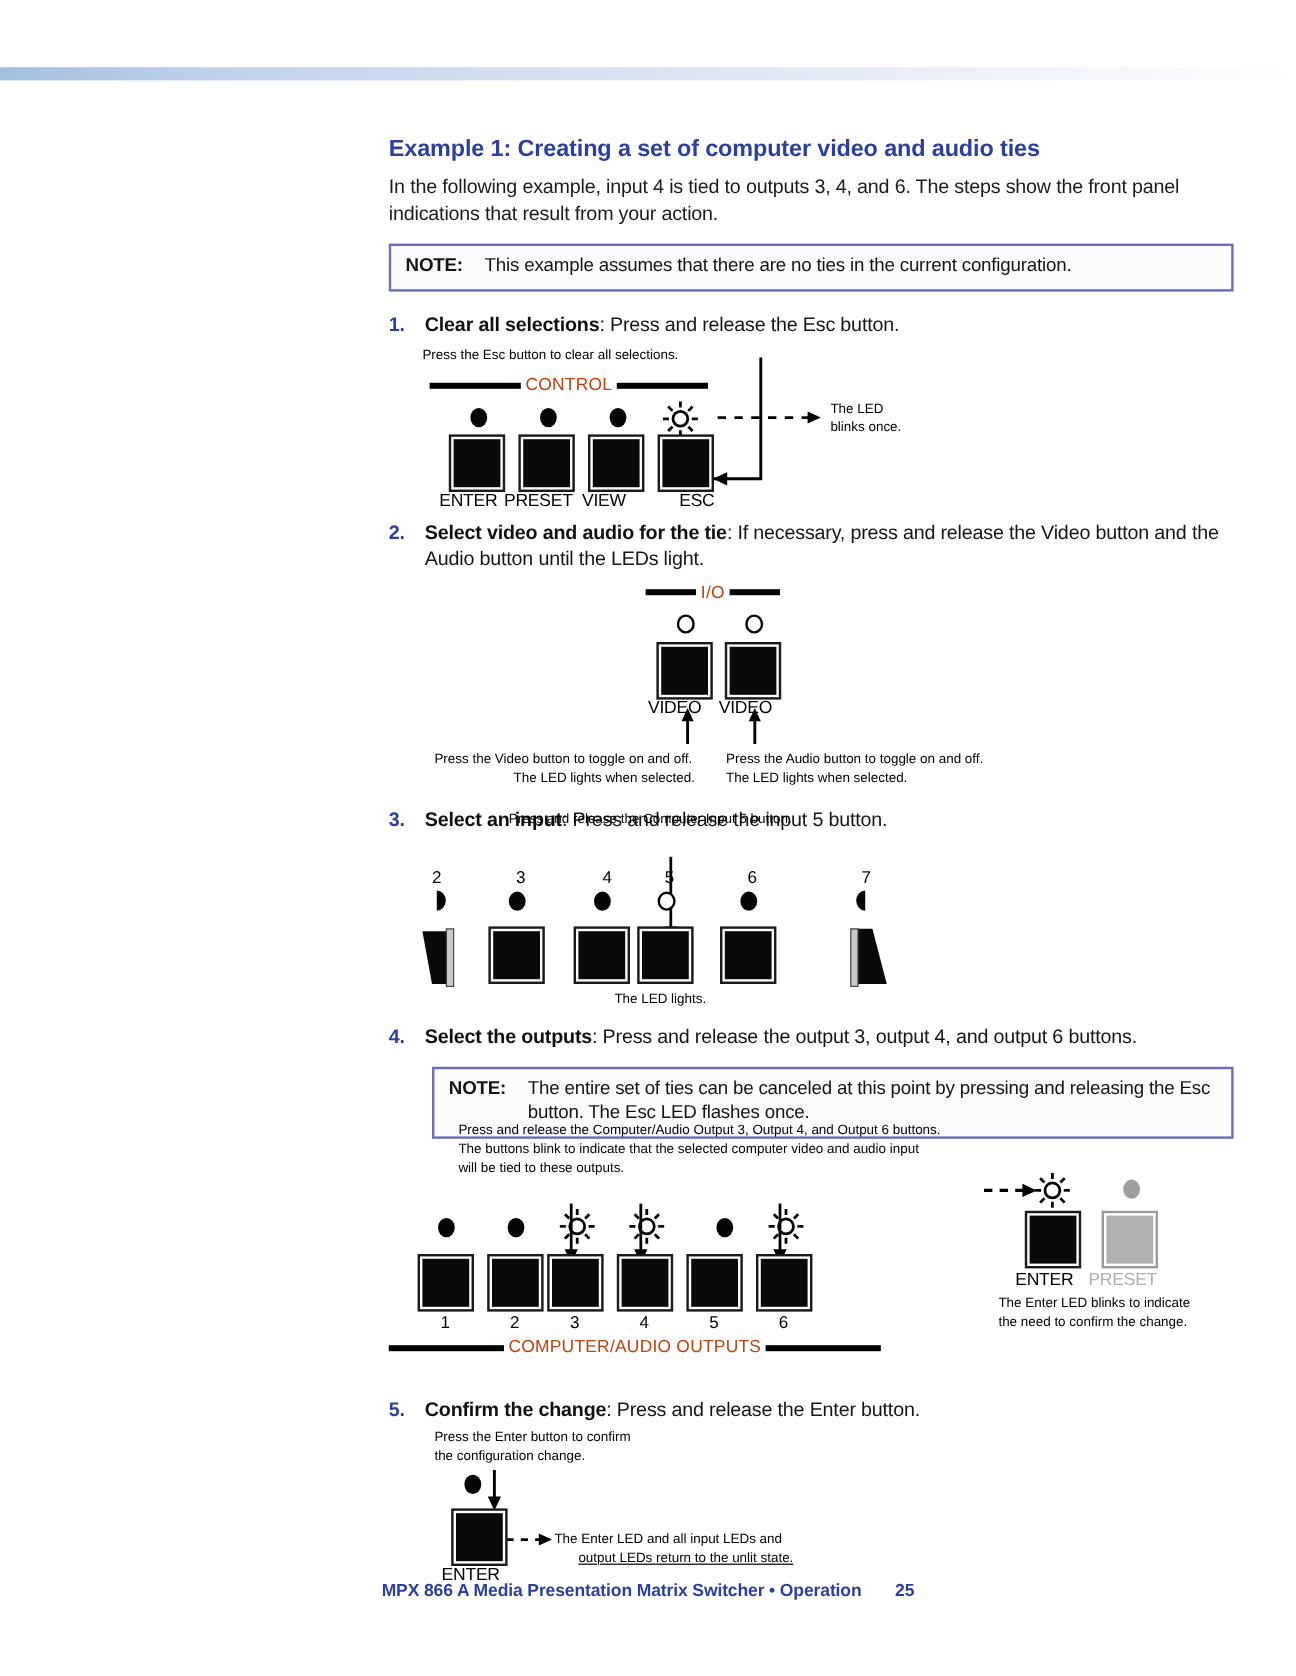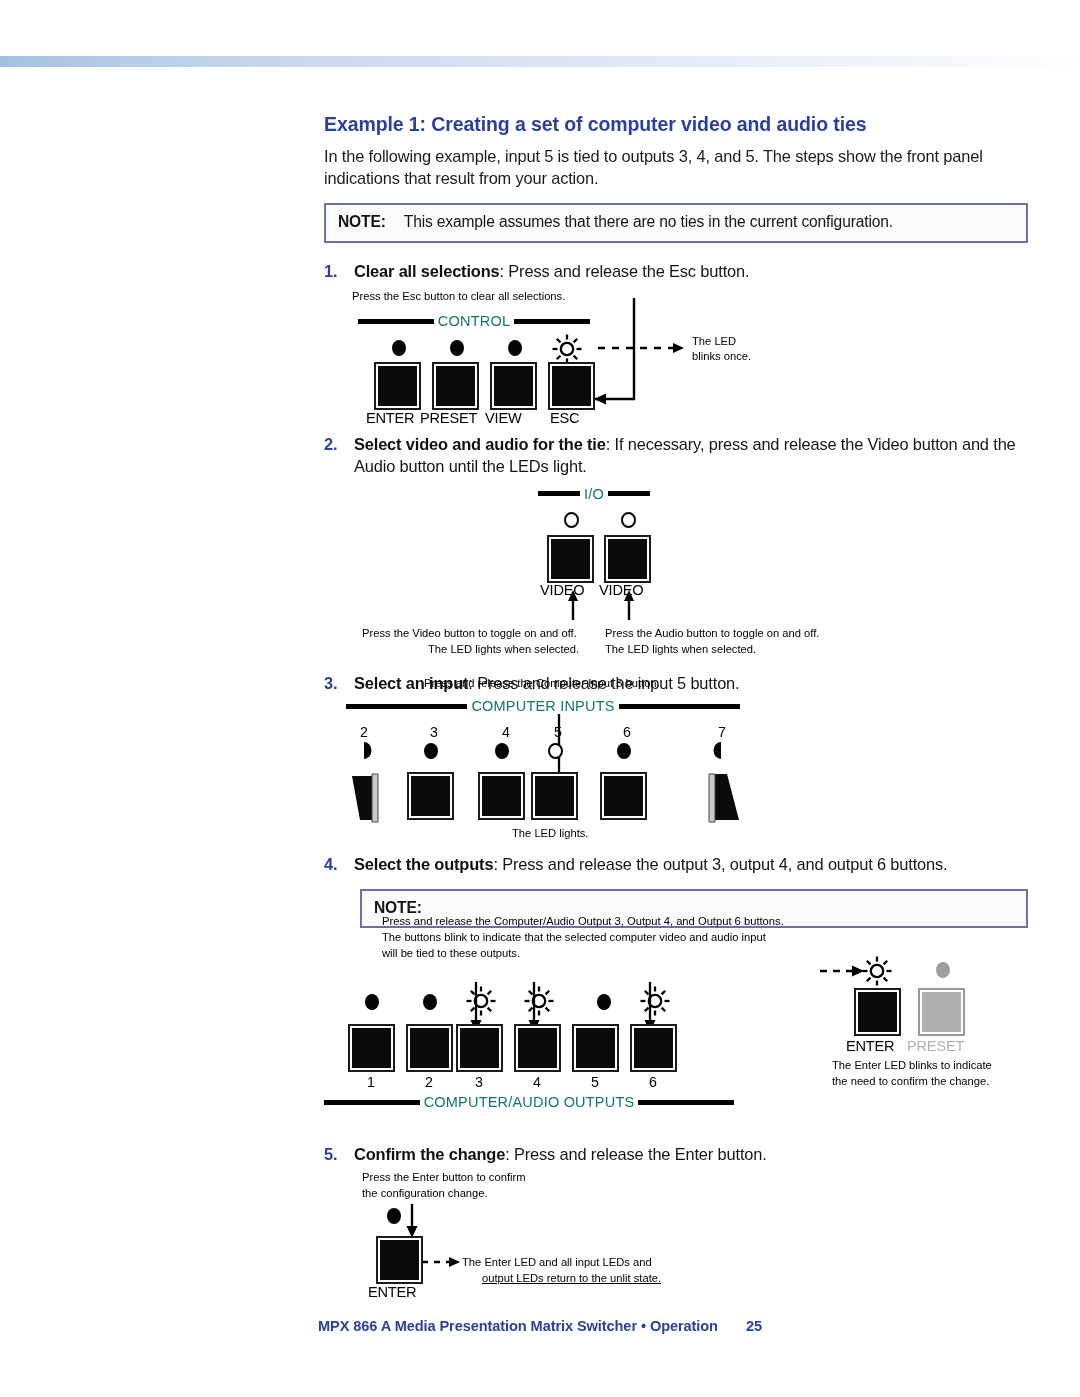--- a/index.html
+++ b/index.html
@@ -141,21 +141,21 @@
   .blink { position: absolute; width: 30px; height: 30px; }
   .blink svg { display:block; }
 
   
   .seclab {
     position: absolute;
     display: flex;
     align-items: center;
     font-size: 14.5px;
     letter-spacing: 0.2px;
-    color: #0f766e;
+    color: #c2410c;
     white-space: nowrap;
   }
   .seclab .bar { height: 5px; background: #000; }
   .seclab .txt { padding: 0 4px; }
 
   .blabel {
     position: absolute;
     font-size: 14.6px;
     color: #000;
     letter-spacing: -0.2px;
@@ -187,21 +187,21 @@
 </head>
 <body>
 
 <div class="top-rule"></div>
 
 <div class="page">
  <div class="col">
 
   <h1 class="title">Example 1: Creating a set of computer video and audio ties</h1>
 
-  <p class="intro">In the following example, input 5 is tied to outputs 3, 4, and 5. The steps show the front panel indications that result from your action.</p>
+  <p class="intro">In the following example, input 4 is tied to outputs 3, 4, and 6. The steps show the front panel indications that result from your action.</p>
 
   <div class="note" style="margin-bottom:18px;">
     <span class="lab">NOTE:</span>
     <span class="body">This example assumes that there are no ties in the current configuration.</span>
   </div>
 
   <div class="step" style="margin-bottom:4px;">
     <span class="num">1.</span>
     <span class="txt"><b>Clear all selections</b><span>: Press and release the Esc button.</span></span>
   </div>
@@ -245,21 +245,21 @@
           <line x1="0.5" y1="15" x2="5.5" y2="15"></line>
           <line x1="24.5" y1="15" x2="29.5" y2="15"></line>
           <line x1="4.8" y1="4.8" x2="8.4" y2="8.4"></line>
           <line x1="21.6" y1="21.6" x2="25.2" y2="25.2"></line>
           <line x1="25.2" y1="4.8" x2="21.6" y2="8.4"></line>
           <line x1="8.4" y1="21.6" x2="4.8" y2="25.2"></line>
         </g>
       </svg>
     </div>
     <div class="btn" style="left:198px; top:78px;"></div>
-    <div class="blabel" style="left:198px; top:124px;">ESC</div>
+    <div class="blabel" style="left:214px; top:124px;">ESC</div>
 
     <div class="ann" style="left:340px; top:48px;">The LED</div>
     <div class="ann" style="left:340px; top:63px;">blinks once.</div>
   </div>
 
   <div class="step" style="margin-bottom:4px;">
     <span class="num">2.</span>
     <span class="txt"><b>Select video and audio for the tie</b><span>: If necessary, press and release the Video button and the Audio button until the LEDs light.</span></span>
   </div>
 
@@ -305,25 +305,20 @@
       <path d="M 10 78 L 30 78 L 30 122 L 18 122 Z" fill="#0a0a0a"></path>
       <path d="M 30 76 L 36 76 L 36 124 L 30 124 Z" fill="#c9c9c9" stroke="#444" stroke-width="1"></path>
 
       <path d="M 373 76 L 385 76 L 397 122 L 373 122 Z" fill="#0a0a0a"></path>
       <path d="M 367 76 L 373 76 L 373 124 L 367 124 Z" fill="#c9c9c9" stroke="#444" stroke-width="1"></path>
 
       <path d="M 22 44 a 7.5 8.5 0 0 1 0 17 Z" fill="#050505"></path>
       <path d="M 379 44 a 7.5 8.5 0 0 0 0 17 Z" fill="#050505"></path>
     </svg>
 
-    <div class="seclab" style="left:4px; top:0px; width:394px;">
-      <span class="bar" style="flex:1 1 auto;"></span>
-      <span class="txt">COMPUTER INPUTS</span>
-      <span class="bar" style="flex:1 1 auto;"></span>
-    </div>
 
     <div class="bnum" style="left:18px; top:26px;">2</div>
     <div class="bnum" style="left:88px; top:26px;">3</div>
     <div class="bnum" style="left:160px; top:26px;">4</div>
     <div class="bnum" style="left:212px; top:26px;">5</div>
     <div class="bnum" style="left:281px; top:26px;">6</div>
     <div class="bnum" style="left:376px; top:26px;">7</div>
 
     <div class="led" style="left:82px; top:45px;"></div>
     <div class="led" style="left:153px; top:45px;"></div>
@@ -339,20 +334,21 @@
     <div class="ann" style="left:170px; top:128px;">The LED lights.</div>
   </div>
 
   <div class="step" style="margin-top:16px; margin-bottom:13px;">
     <span class="num">4.</span>
     <span class="txt"><b>Select the outputs</b><span>: Press and release the output 3, output 4, and output 6 buttons.</span></span>
   </div>
 
   <div class="note indent2" style="margin-bottom:18px;">
     <span class="lab">NOTE:</span>
+    <span class="body">The entire set of ties can be canceled at this point by pressing and releasing the Esc button. The Esc LED flashes once.</span>
   </div>
 
   <div class="fig" style="height:180px; margin-bottom:4px;">
     <svg class="ov" width="704" height="180">
 
       <path d="M 152 36 L 152 78" fill="none" stroke="#000" stroke-width="2.3"></path>
       <path d="M 152 86 l -5.5 -12 l 11 0 z" fill="#000"></path>
       <path d="M 210 36 L 210 78" fill="none" stroke="#000" stroke-width="2.3"></path>
       <path d="M 210 86 l -5.5 -12 l 11 0 z" fill="#000"></path>
       <path d="M 326 36 L 326 78" fill="none" stroke="#000" stroke-width="2.3"></path>

